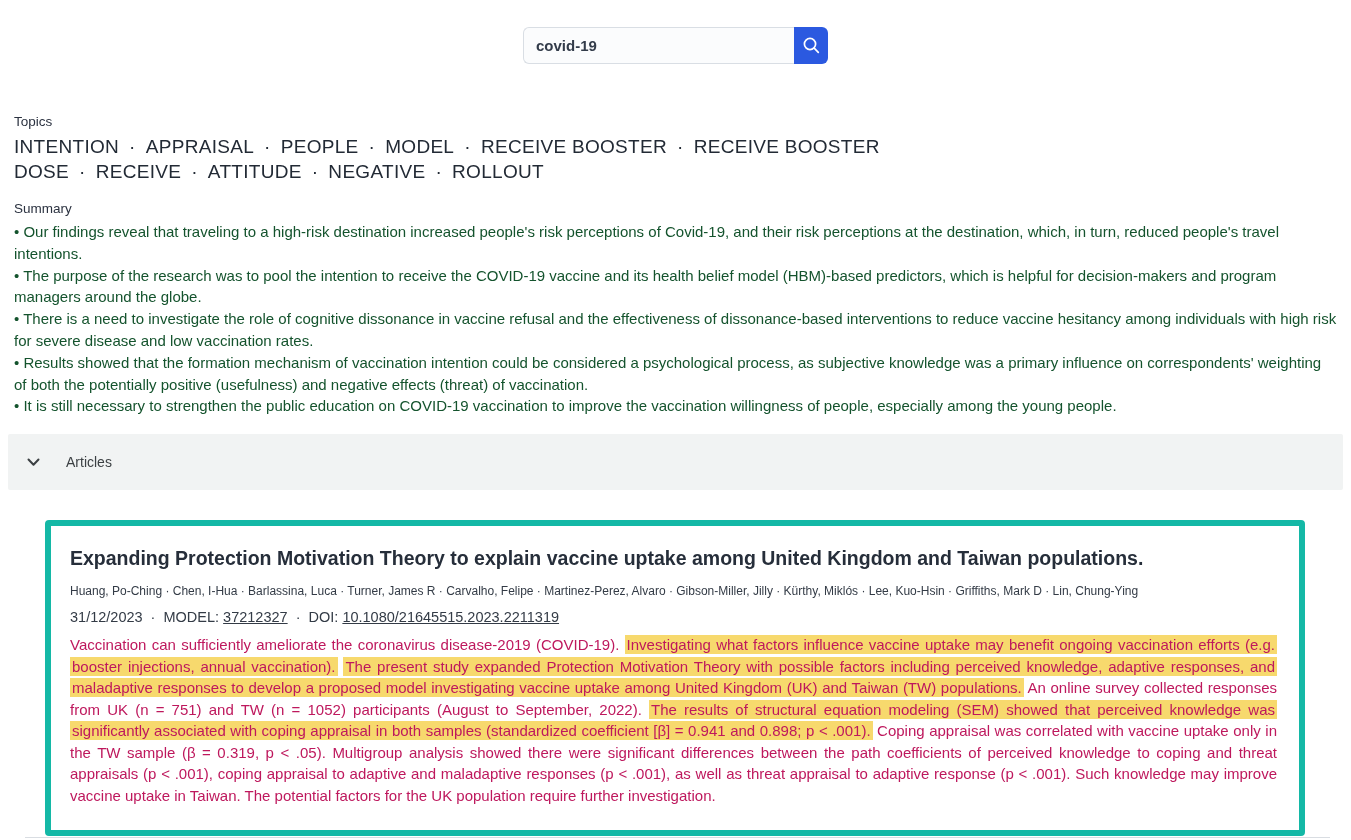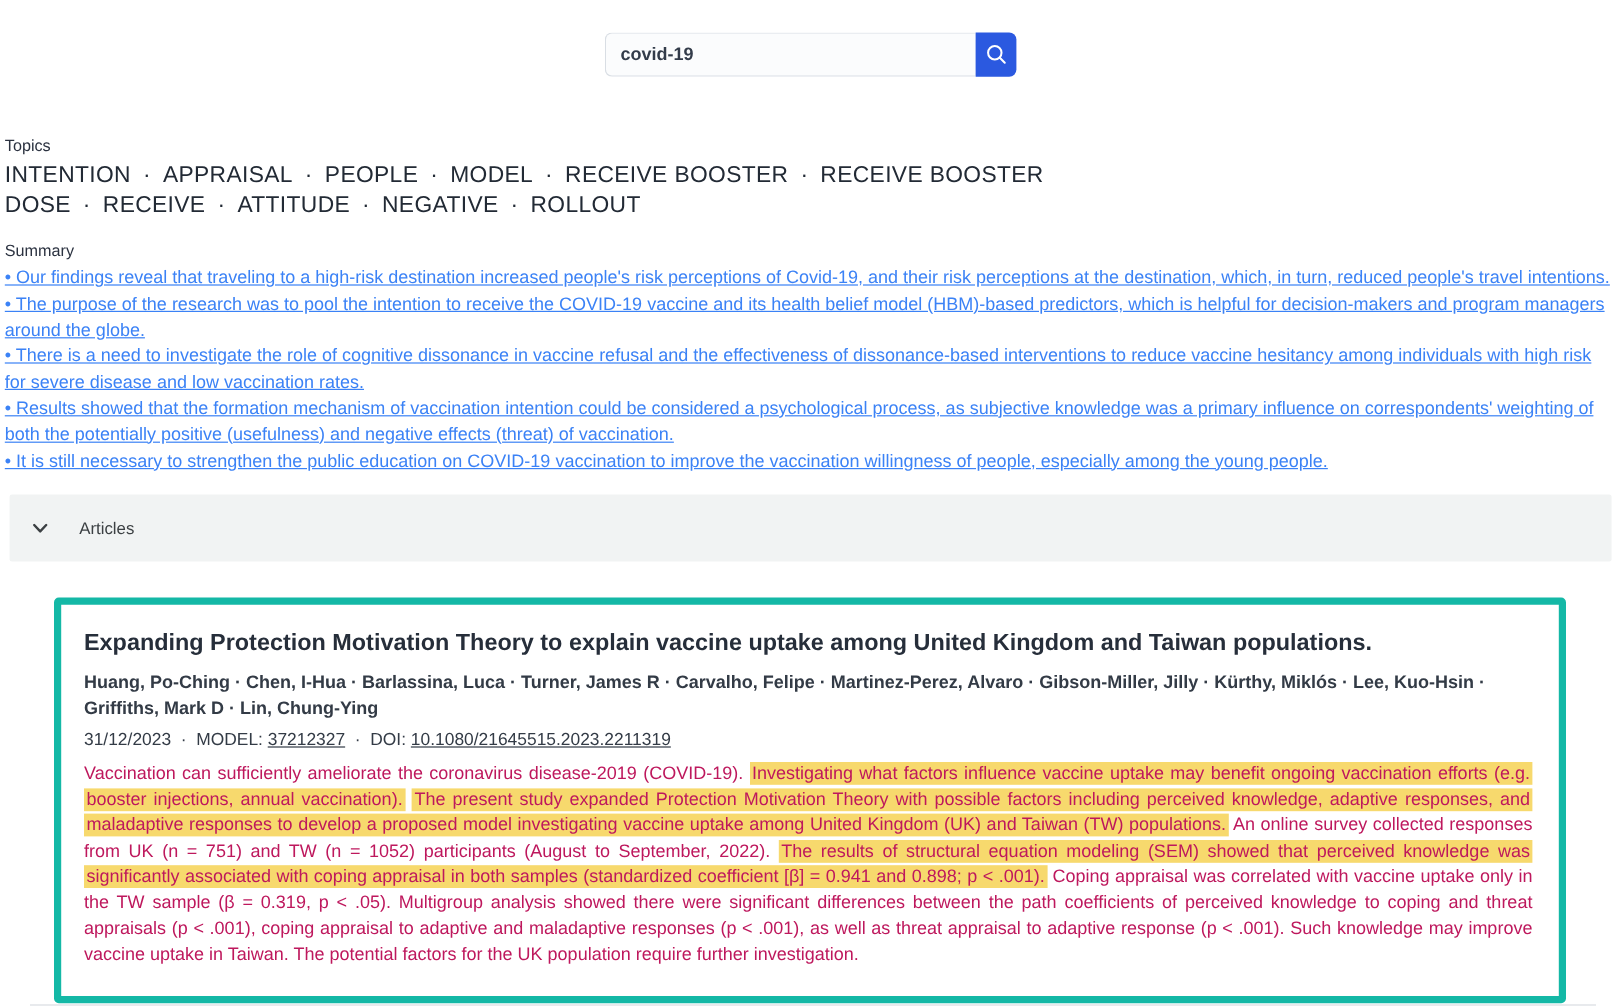--- a/index.html
+++ b/index.html
@@ -4,58 +4,58 @@
 <style>
   * { box-sizing: border-box; }
   html,body { margin:0; padding:0; background:#ffffff; }
   body {
     width:1351px; height:840px; overflow:hidden; position:relative;
     font-family:"Liberation Sans", sans-serif; color:#363e49;
   }
 
   
   .search-row { display:flex; justify-content:center; padding-top:27px; }
-  .search-box { display:flex; width:343px; height:37px; }
+  .search-box { display:flex; width:305px; height:37px; }
   .search-input {
     flex:1; min-width:0; border:1px solid #d9dee4; border-right:none;
     border-radius:6px 0 0 6px; background:#fbfcfd; padding:0 12px;
     font-family:"Liberation Sans", sans-serif; font-size:15px; font-weight:600; color:#333c4a; outline:none;
   }
   .search-btn {
     width:34px; border:none; background:#2b59e0; border-radius:0 6px 6px 0;
     display:flex; align-items:center; justify-content:center; cursor:pointer; padding:0;
   }
 
-  .main { padding:0 4px; }
+  .main { padding:0 14px; }
 
   .section-label { font-size:13.5px; color:#2b3240; margin:0; }
   .topics-label { margin-top:50px; }
   .topics-line { font-size:19px; line-height:25px; color:#222a35; letter-spacing:.3px; margin-top:5px; }
   .topic { cursor:pointer; }
   .sep { margin:0 10px; color:#222a35; }
 
   .summary-label { margin-top:17px; }
   .summary-list { margin-top:5px; }
-  .bullet { font-size:15px; line-height:21.8px; color:#3b82f6;text-decoration:underline; }
+  .bullet { font-size:15px; line-height:21.8px; color:#14532d; }
 
   
   .articles-bar {
     margin:17px 8px 0; height:56px; background:#f1f3f3; border-radius:2px;
     display:flex; align-items:center; padding:0 19px; cursor:pointer;
   }
   .chev { display:flex; align-items:center; }
   .articles-bar-label { font-size:14px; color:#3c4043; margin-left:26px; }
 
   
   .card {
     margin:30px 46px 0 45px; border:6px solid #14b8a6; border-radius:4px;
     padding:19px 22px 24px 19px; background:#fff;
   }
   .card-title { font-size:19.5px; font-weight:600; color:#262e3a; margin:0 0 9px; line-height:26px; cursor:pointer; }
-  .authors { font-size:15px; line-height:22px; color:#333b46; margin:0 0 7px;font-weight:bold; }
+  .authors { font-size:12px; line-height:22px; color:#333b46; margin:0 0 7px; }
   .meta { font-size:14.5px; color:#333b46; margin:0 0 9px; }
   .meta a { color:#333b46; text-decoration:underline; cursor:pointer; }
   .msep { margin:0 4px; }
   .abstract { font-size:15px; line-height:21.5px; color:#be185d; text-align:justify; }
   .hl { background:#f7d96d; padding:1px 2px; -webkit-box-decoration-break:clone; box-decoration-break:clone; }
 
   .bottom-line { position:absolute; left:25px; right:21px; bottom:2px; border-top:1px solid #d9dde2; }
 </style>
 </head>
 <body>

